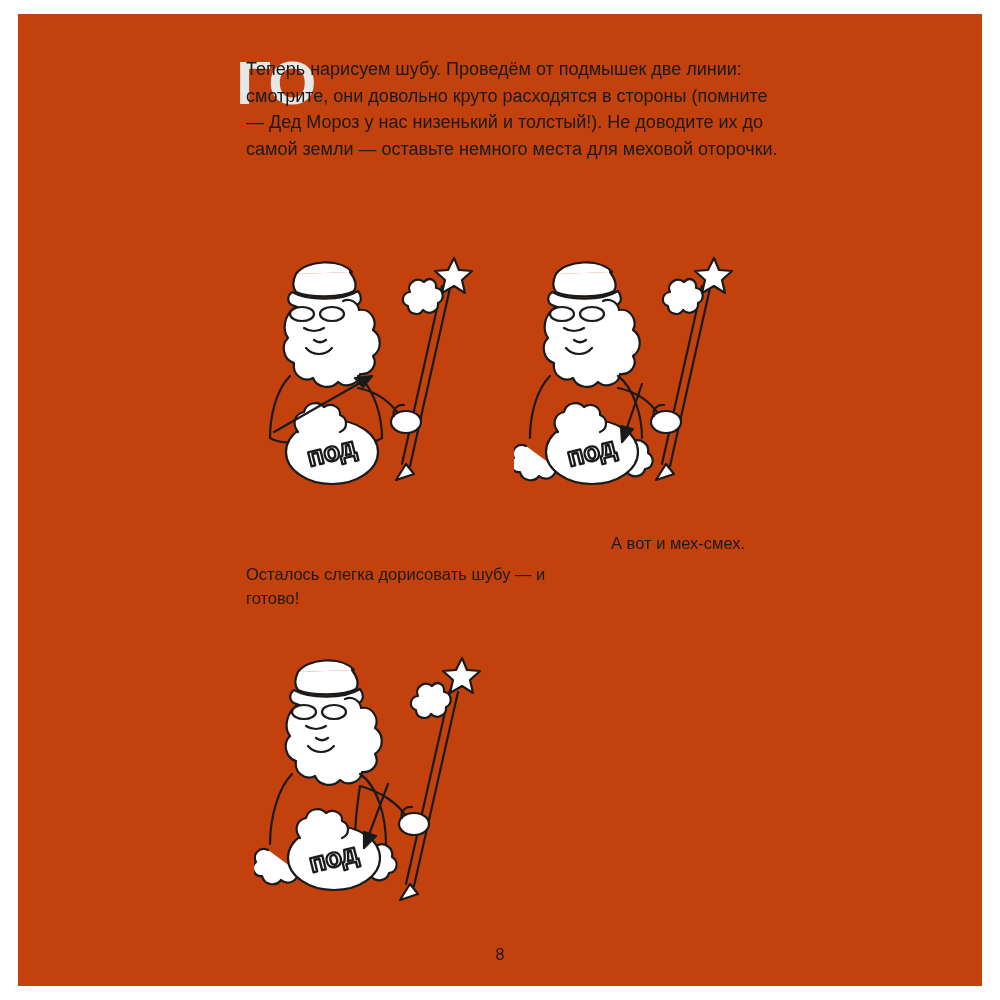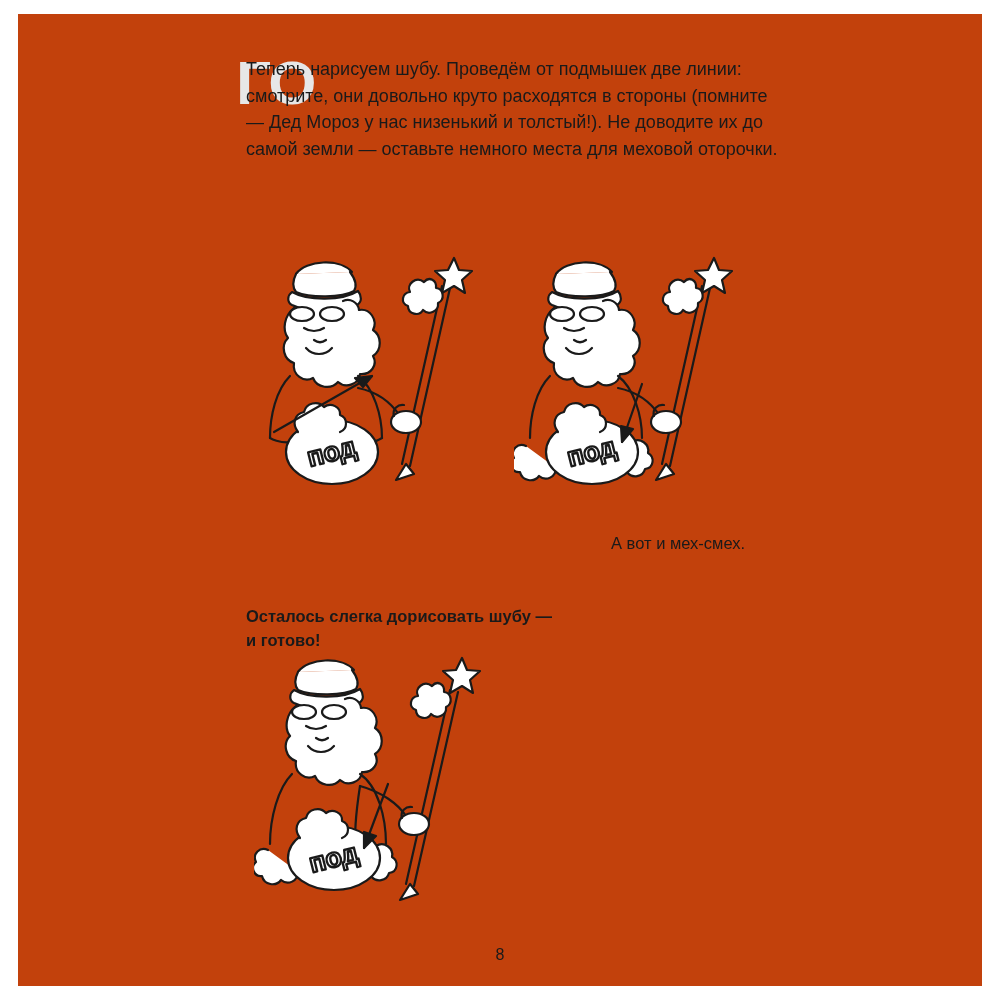--- a/index.html
+++ b/index.html
@@ -59,21 +59,21 @@
   .intro-text p { margin: 0; }
 
   
   .caption {
     position: absolute;
     font-size: 16.5px;
     line-height: 1.48;
     color: #1a1a1a;
   }
   #caption-mex { left: 578px; top: 517px; width: 300px; margin-left: 15px; }
-  #caption-finish { left: 228px; top: 590px; width: 320px; font-weight: bold; }
+  #caption-finish { left: 228px; top: 548px; width: 320px; }
   #caption-right { left: 578px; top: 650px; width: 230px; }
 
   
   .figure {
     position: absolute;
   }
   #figure-1 { left: 236px; top: 222px; }
   #figure-2 { left: 496px; top: 222px; }
   #figure-3 { left: 236px; top: 620px; }
 

